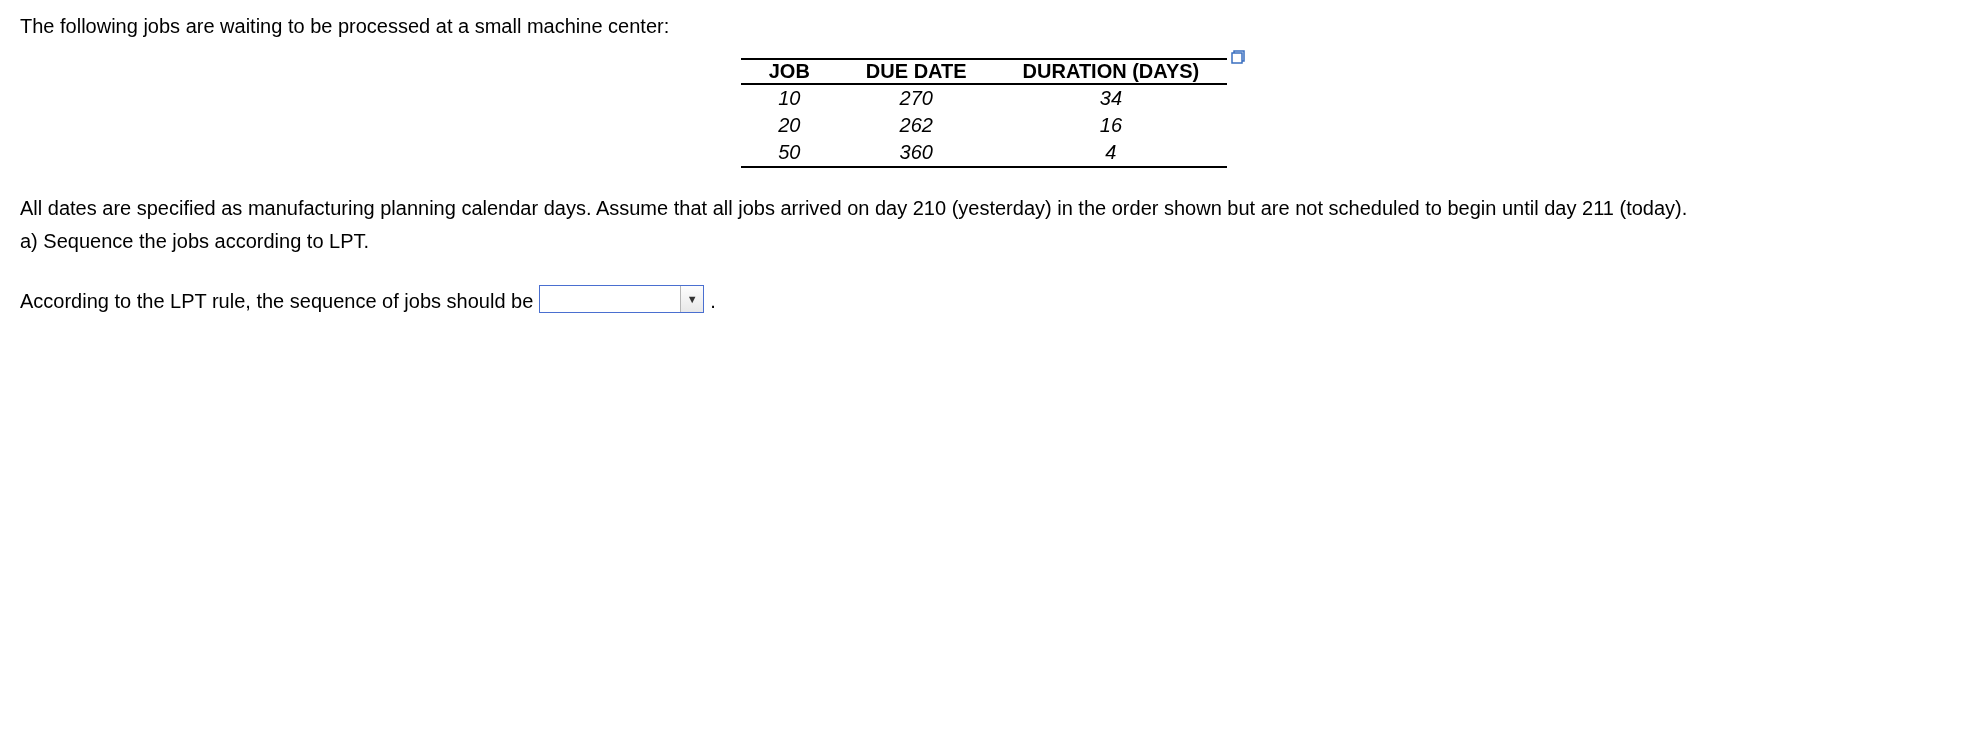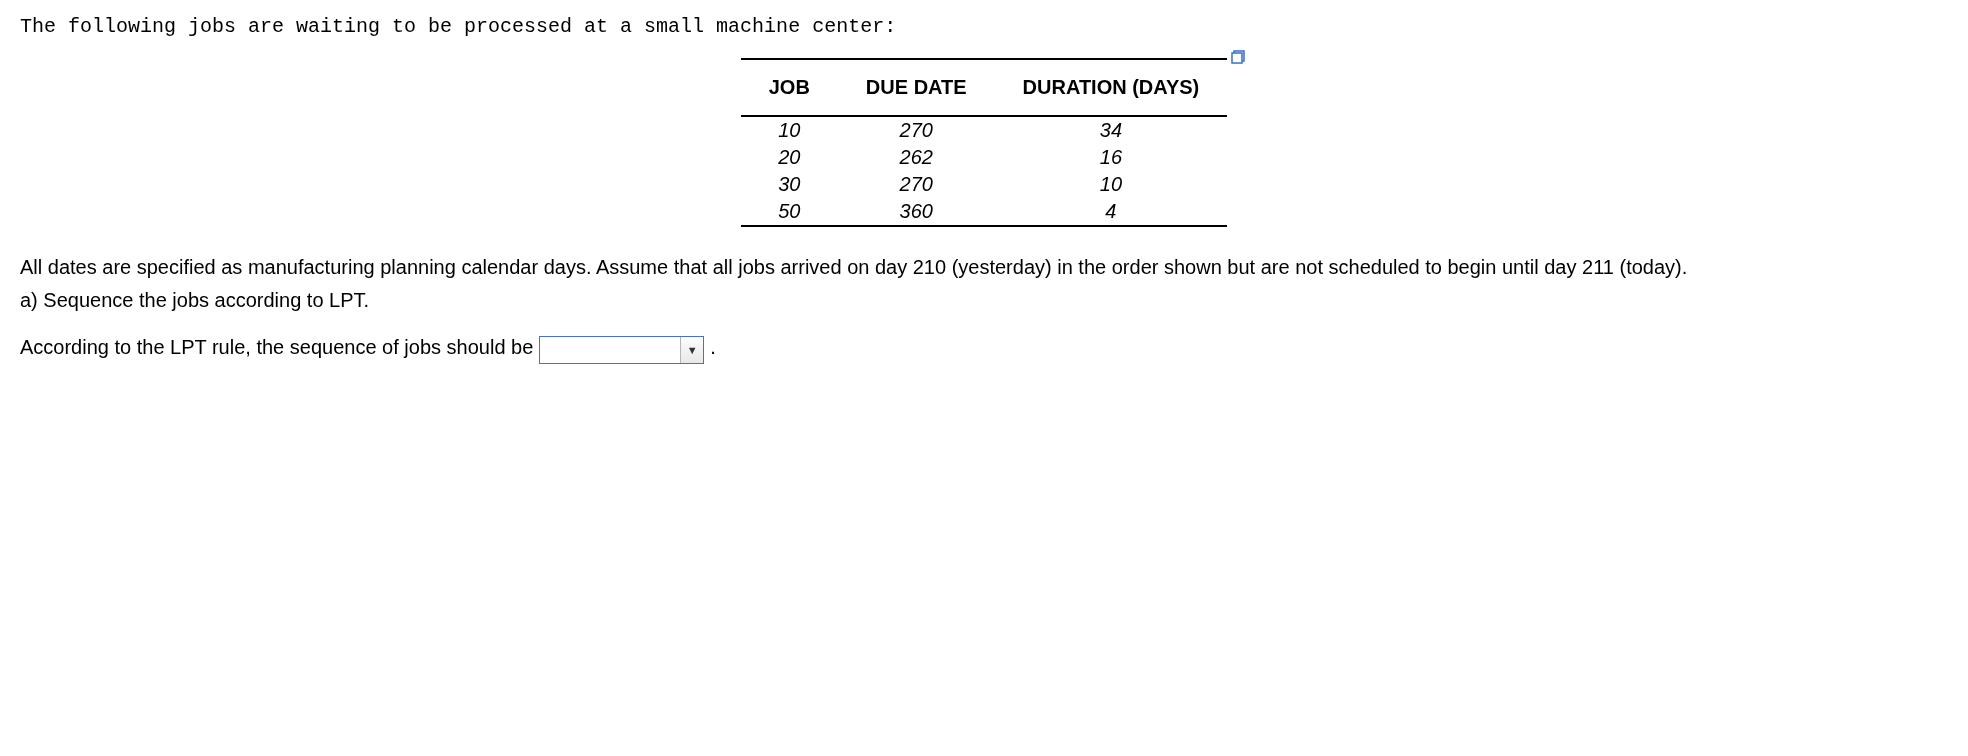--- a/index.html
+++ b/index.html
@@ -6,41 +6,40 @@
       font-family: Arial, Helvetica, sans-serif;
       font-size: 20px;
       color: #000;
       margin: 0;
       padding: 15px 20px;
       width: 1968px;
       box-sizing: border-box;
     }
     .intro-text {
       margin-bottom: 20px;
-      font-family: Liberation Mono, monospace;
     }
     .table-wrapper {
       position: relative;
       width: fit-content;
       margin: 0 auto 20px auto;
     }
     .popup-icon {
       position: absolute;
       top: -12px;
       right: -20px;
       width: 16px;
       height: 16px;
       cursor: pointer;
     }
     table.data-table {
       border-collapse: collapse;
     }
     table.data-table th {
       font-weight: bold;
-      padding: 16px 28px;
+      padding: 0 28px;
       text-align: center;
       border-top: 2px solid #000;
       border-bottom: 2px solid #000;
       white-space: nowrap;
     }
     table.data-table td {
       padding: 2px 28px;
       text-align: center;
       font-style: italic;
     }
@@ -48,23 +47,23 @@
       border-bottom: 2px solid #000;
     }
     .body-text {
       margin-top: 27px;
       line-height: 1.35;
     }
     .question-part {
       margin-top: 8px;
     }
     .answer-line {
-      margin-top: 24px;
+      margin-top: 32px;
       display: flex;
-      align-items: flex-start;
+      align-items: flex-end;
       gap: 6px;
     }
     .dropdown {
       display: inline-flex;
       align-items: center;
       border: 1px solid #4a6fd0;
       height: 28px;
       width: 165px;
       box-sizing: border-box;
       background: #fff;
@@ -112,25 +111,20 @@
         <td>10</td>
         <td>270</td>
         <td>34</td>
       </tr>
       <tr>
         <td>20</td>
         <td>262</td>
         <td>16</td>
       </tr>
       <tr>
-        <td>30</td>
-        <td>270</td>
-        <td>10</td>
-      </tr>
-      <tr>
         <td>50</td>
         <td>360</td>
         <td>4</td>
       </tr>
     </tbody>
   </table>
 </div>
 
 <div class="body-text">All dates are specified as manufacturing planning calendar days. Assume that all jobs arrived on day 210 (yesterday) in the order shown but are not scheduled to begin until day 211 (today).</div>
 

